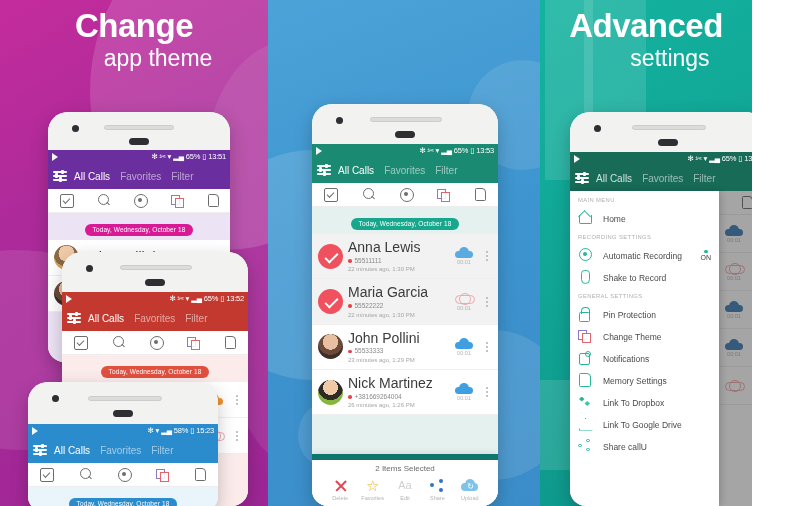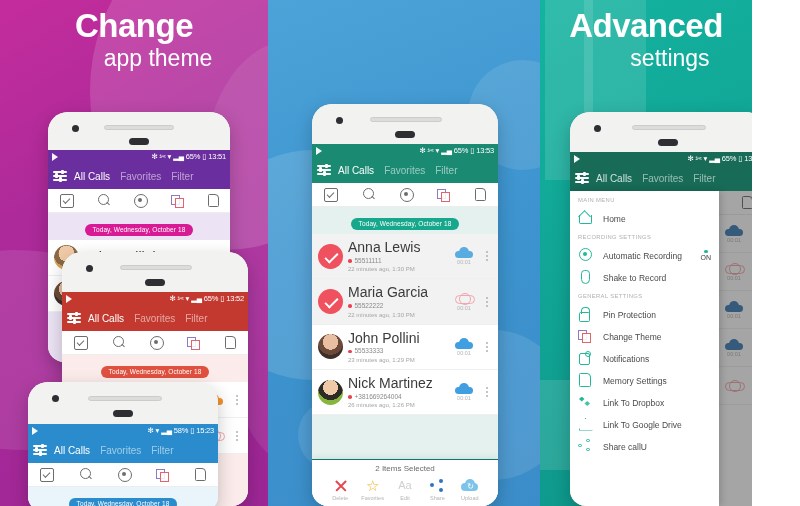--- a/index.html
+++ b/index.html
@@ -109,21 +109,21 @@
   .cloud:before { content: ""; position: absolute; left: 0; bottom: 0; width: 18px; height: 7px; border-radius: 6px; background: currentColor; }
   .cloud:after { content: ""; position: absolute; left: 4px; top: 0; width: 10px; height: 10px; border-radius: 50%; background: currentColor; }
   .cloud.outline { color: transparent; }
   .cloud.outline:before { background: transparent; border: 1.2px solid #f0a8ae; }
   .cloud.outline:after { background: transparent; border: 1.2px solid #f0a8ae; }
   .dur { font-size: 5.5px; color: #b3b3b3; margin-top: 1px; }
   .kebab { width: 10px; display: flex; flex-direction: column; align-items: center; gap: 2px; flex: 0 0 auto; }
   .kebab i { width: 2px; height: 2px; border-radius: 50%; background: #b0b0b0; }
 
   
-  .selbar { position: absolute; left: 0; right: 0; bottom: 0; background: #fff; border-top: 1px solid #0f766e; padding: 4px 12px 5px; box-shadow: 0 -2px 6px rgba(0,0,0,0.07); }
+  .selbar { position: absolute; left: 0; right: 0; bottom: 0; background: #fff; border-top: 6px solid #0f766e; padding: 4px 12px 5px; box-shadow: 0 -2px 6px rgba(0,0,0,0.07); }
   .selbar .cnt { text-align: center; font-size: 8px; color: #6b6b6b; padding-bottom: 4px; }
   .actions { display: flex; justify-content: space-around; align-items: flex-end; }
   .act { text-align: center; width: 34px; }
   .act .gl { height: 16px; display: flex; align-items: center; justify-content: center; }
   .act .lb { font-size: 5.5px; color: #b4b4b4; margin-top: 2px; }
   .x-ic { position: relative; width: 13px; height: 13px; }
   .x-ic:before, .x-ic:after { content: ""; position: absolute; left: 0; top: 6px; width: 14px; height: 1.6px; background: #e8444f; }
   .x-ic:before { transform: rotate(45deg); }
   .x-ic:after { transform: rotate(-45deg); }
   .star-ic { font-size: 15px; line-height: 15px; color: #f0b429; }

